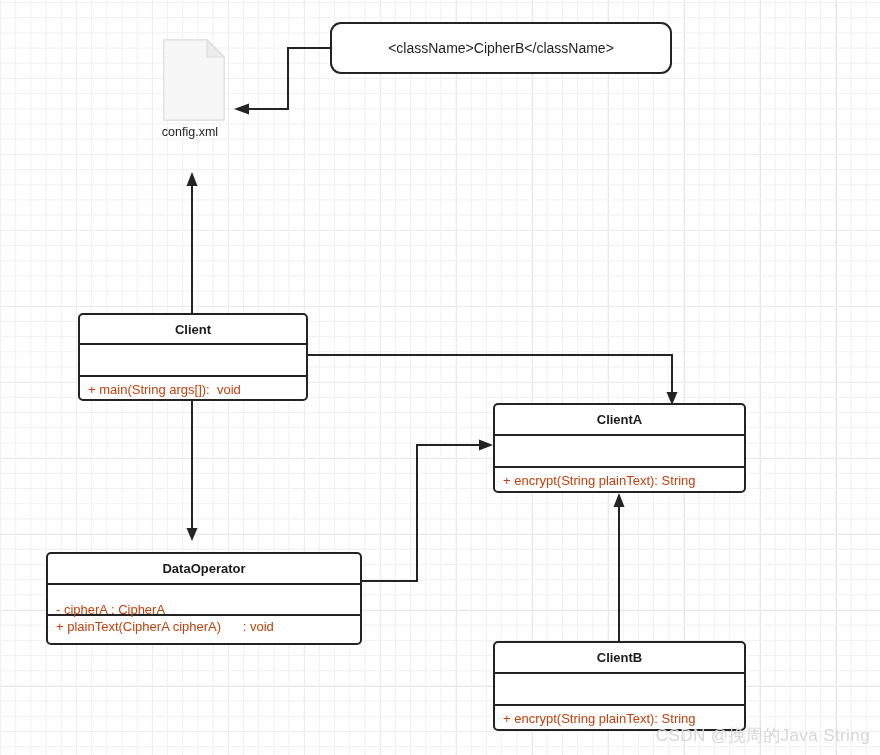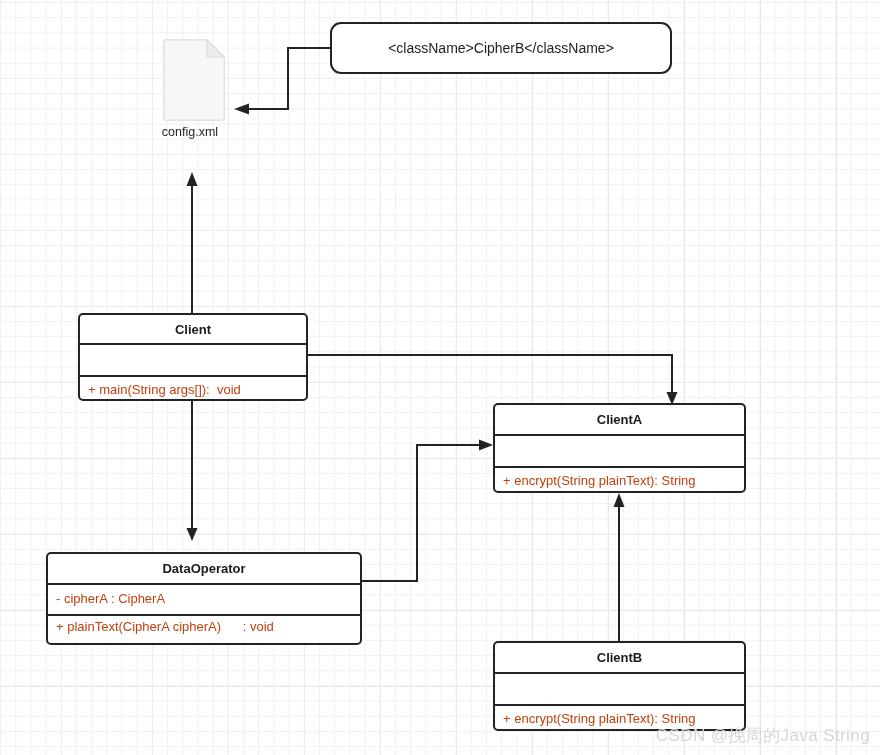--- a/index.html
+++ b/index.html
@@ -201,21 +201,21 @@
     <div class="uml-compartment empty" style="height:30px;"></div>
     <div class="uml-sep"></div>
     <div class="uml-compartment" style="height:25px; padding-top:4px;">
       <span class="uml-row">+ encrypt(String plainText): String</span>
     </div>
   </div>
 
   <div class="uml-box" style="left:46px; top:552px; width:316px; height:93px;">
     <div class="uml-title" style="height:29px;">DataOperator</div>
     <div class="uml-sep"></div>
-    <div class="uml-compartment" style="height:29px; padding-top:5px;">
+    <div class="uml-compartment" style="height:29px; padding-top:16px;">
       <span class="uml-row">- cipherA : CipherA</span>
     </div>
     <div class="uml-sep"></div>
     <div class="uml-compartment" style="height:31px; padding-top:3px; line-height:16px;">
       <span class="uml-row">+ plainText(CipherA cipherA)      : void</span>
     </div>
   </div>
 
   <div class="uml-box" style="left:493px; top:641px; width:253px; height:90px;">
     <div class="uml-title" style="height:29px;border-radius:11px;">ClientB</div>

